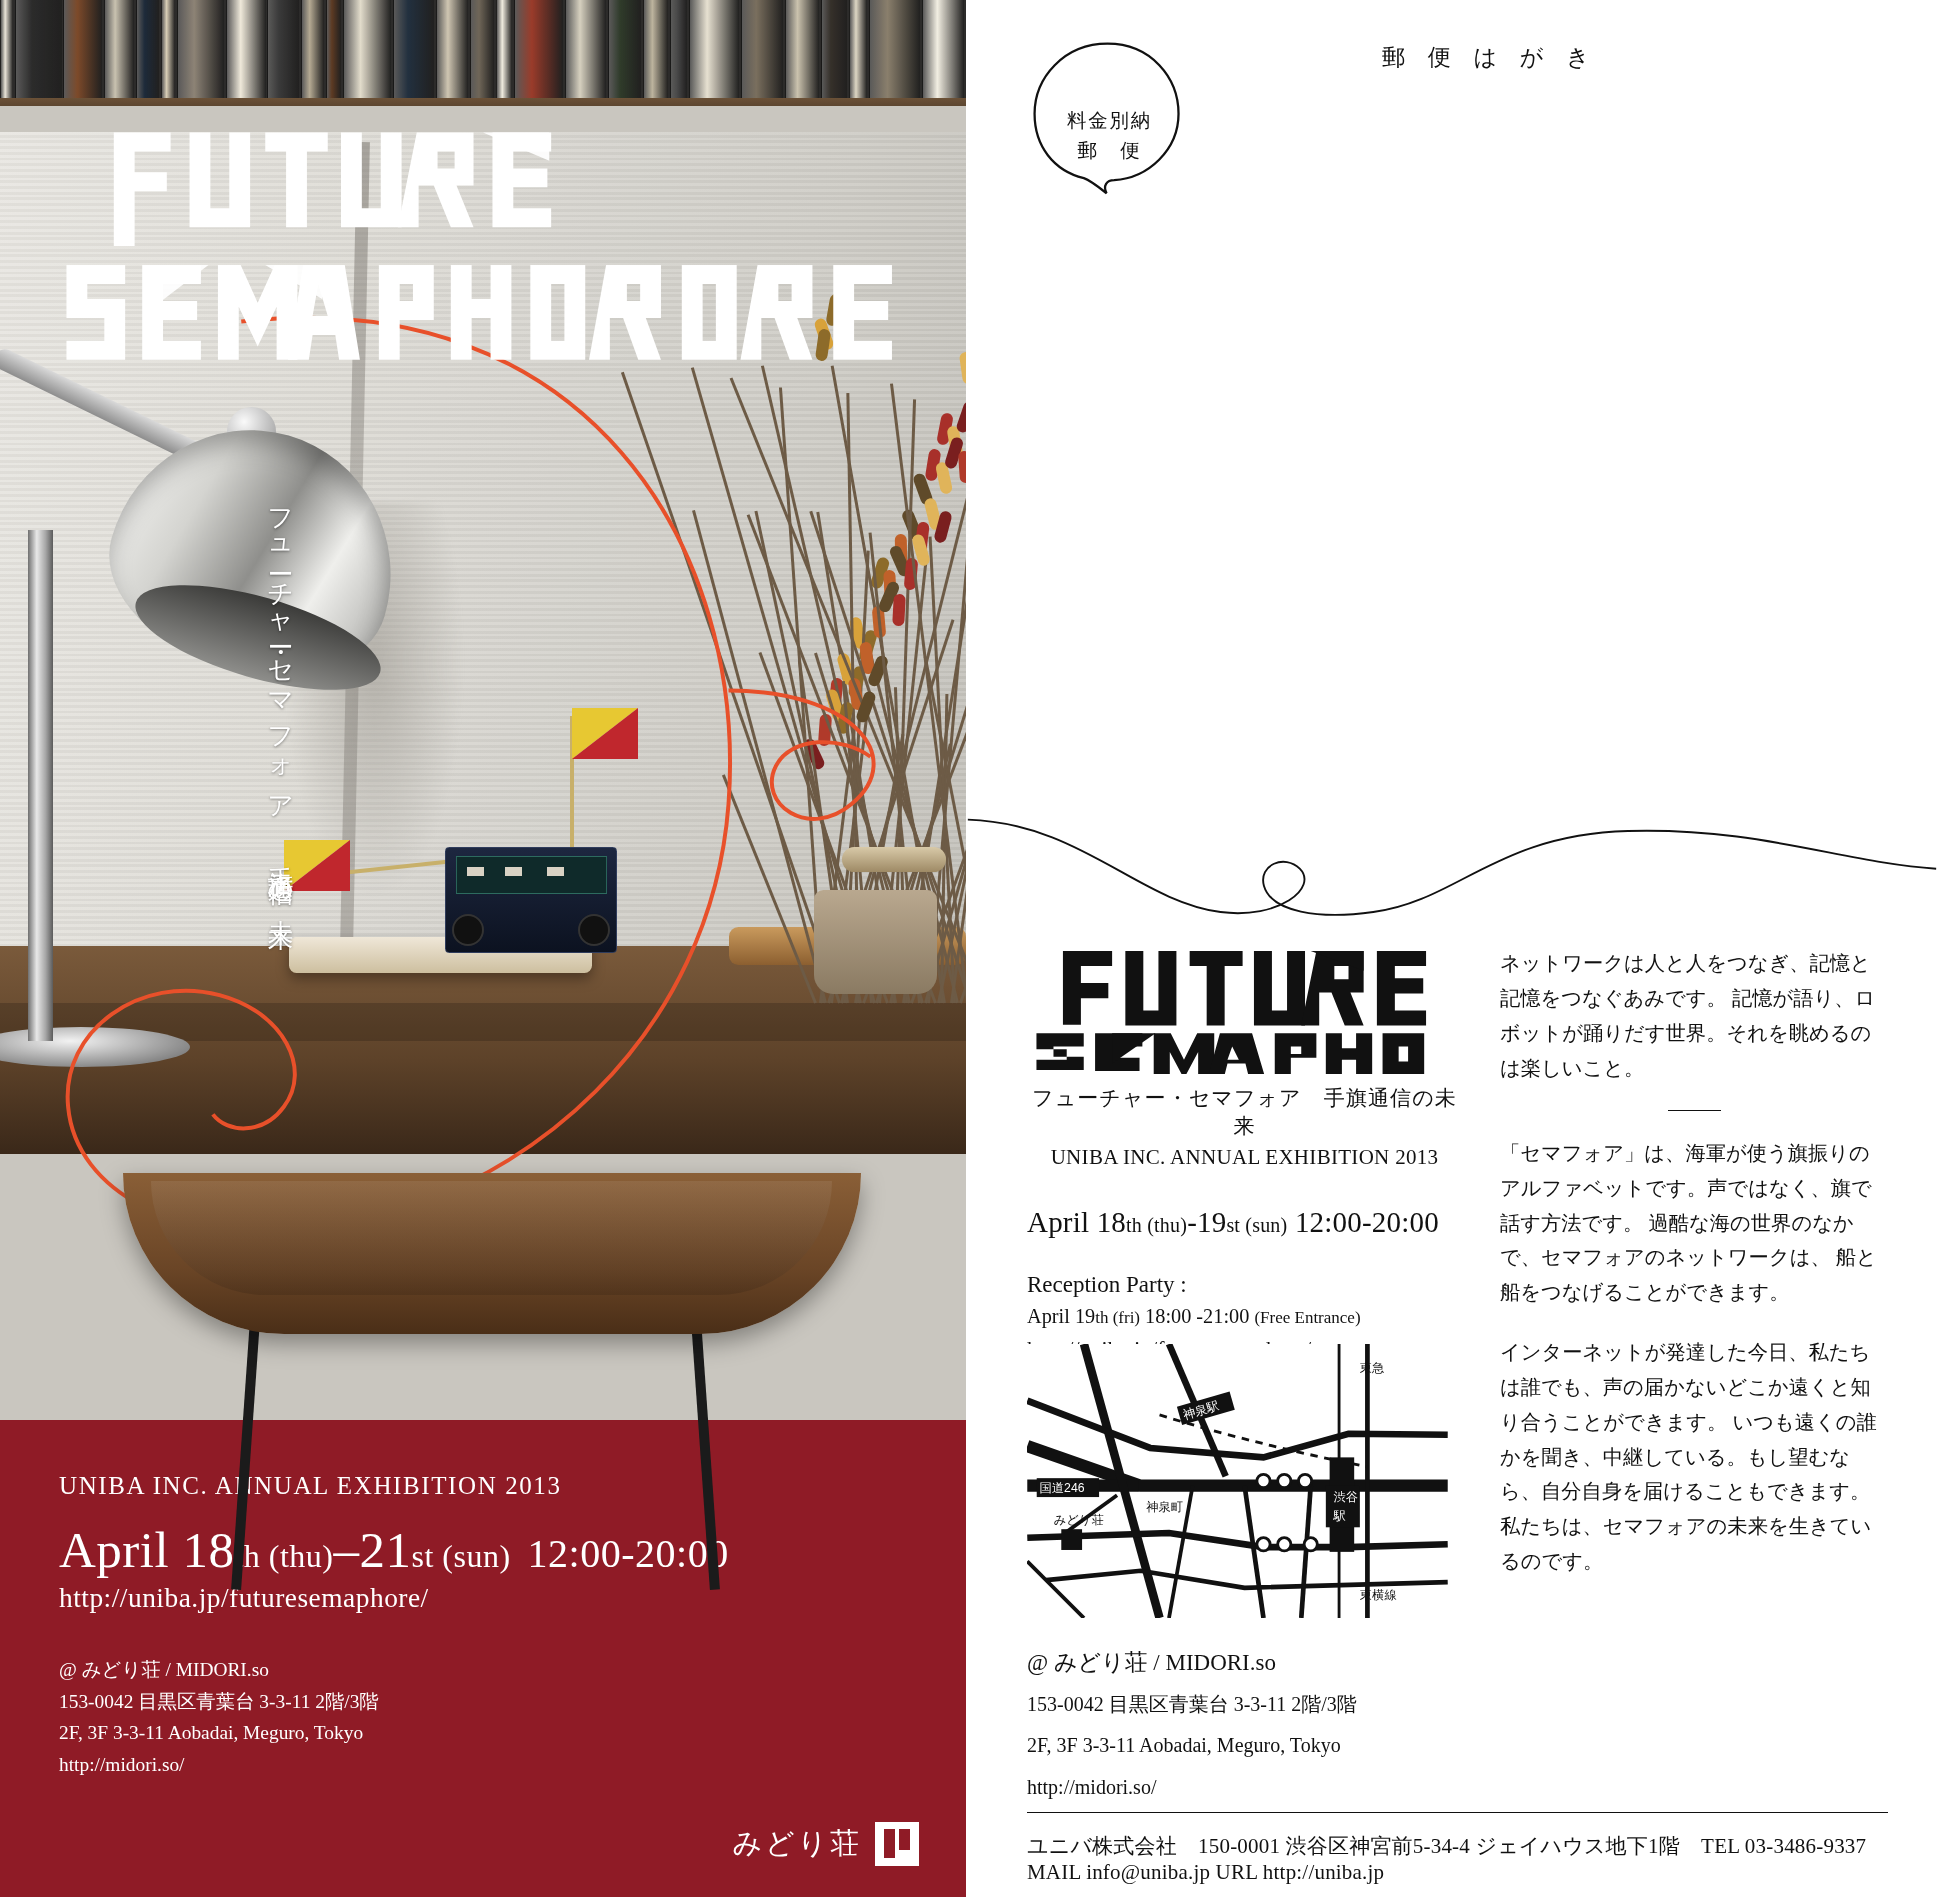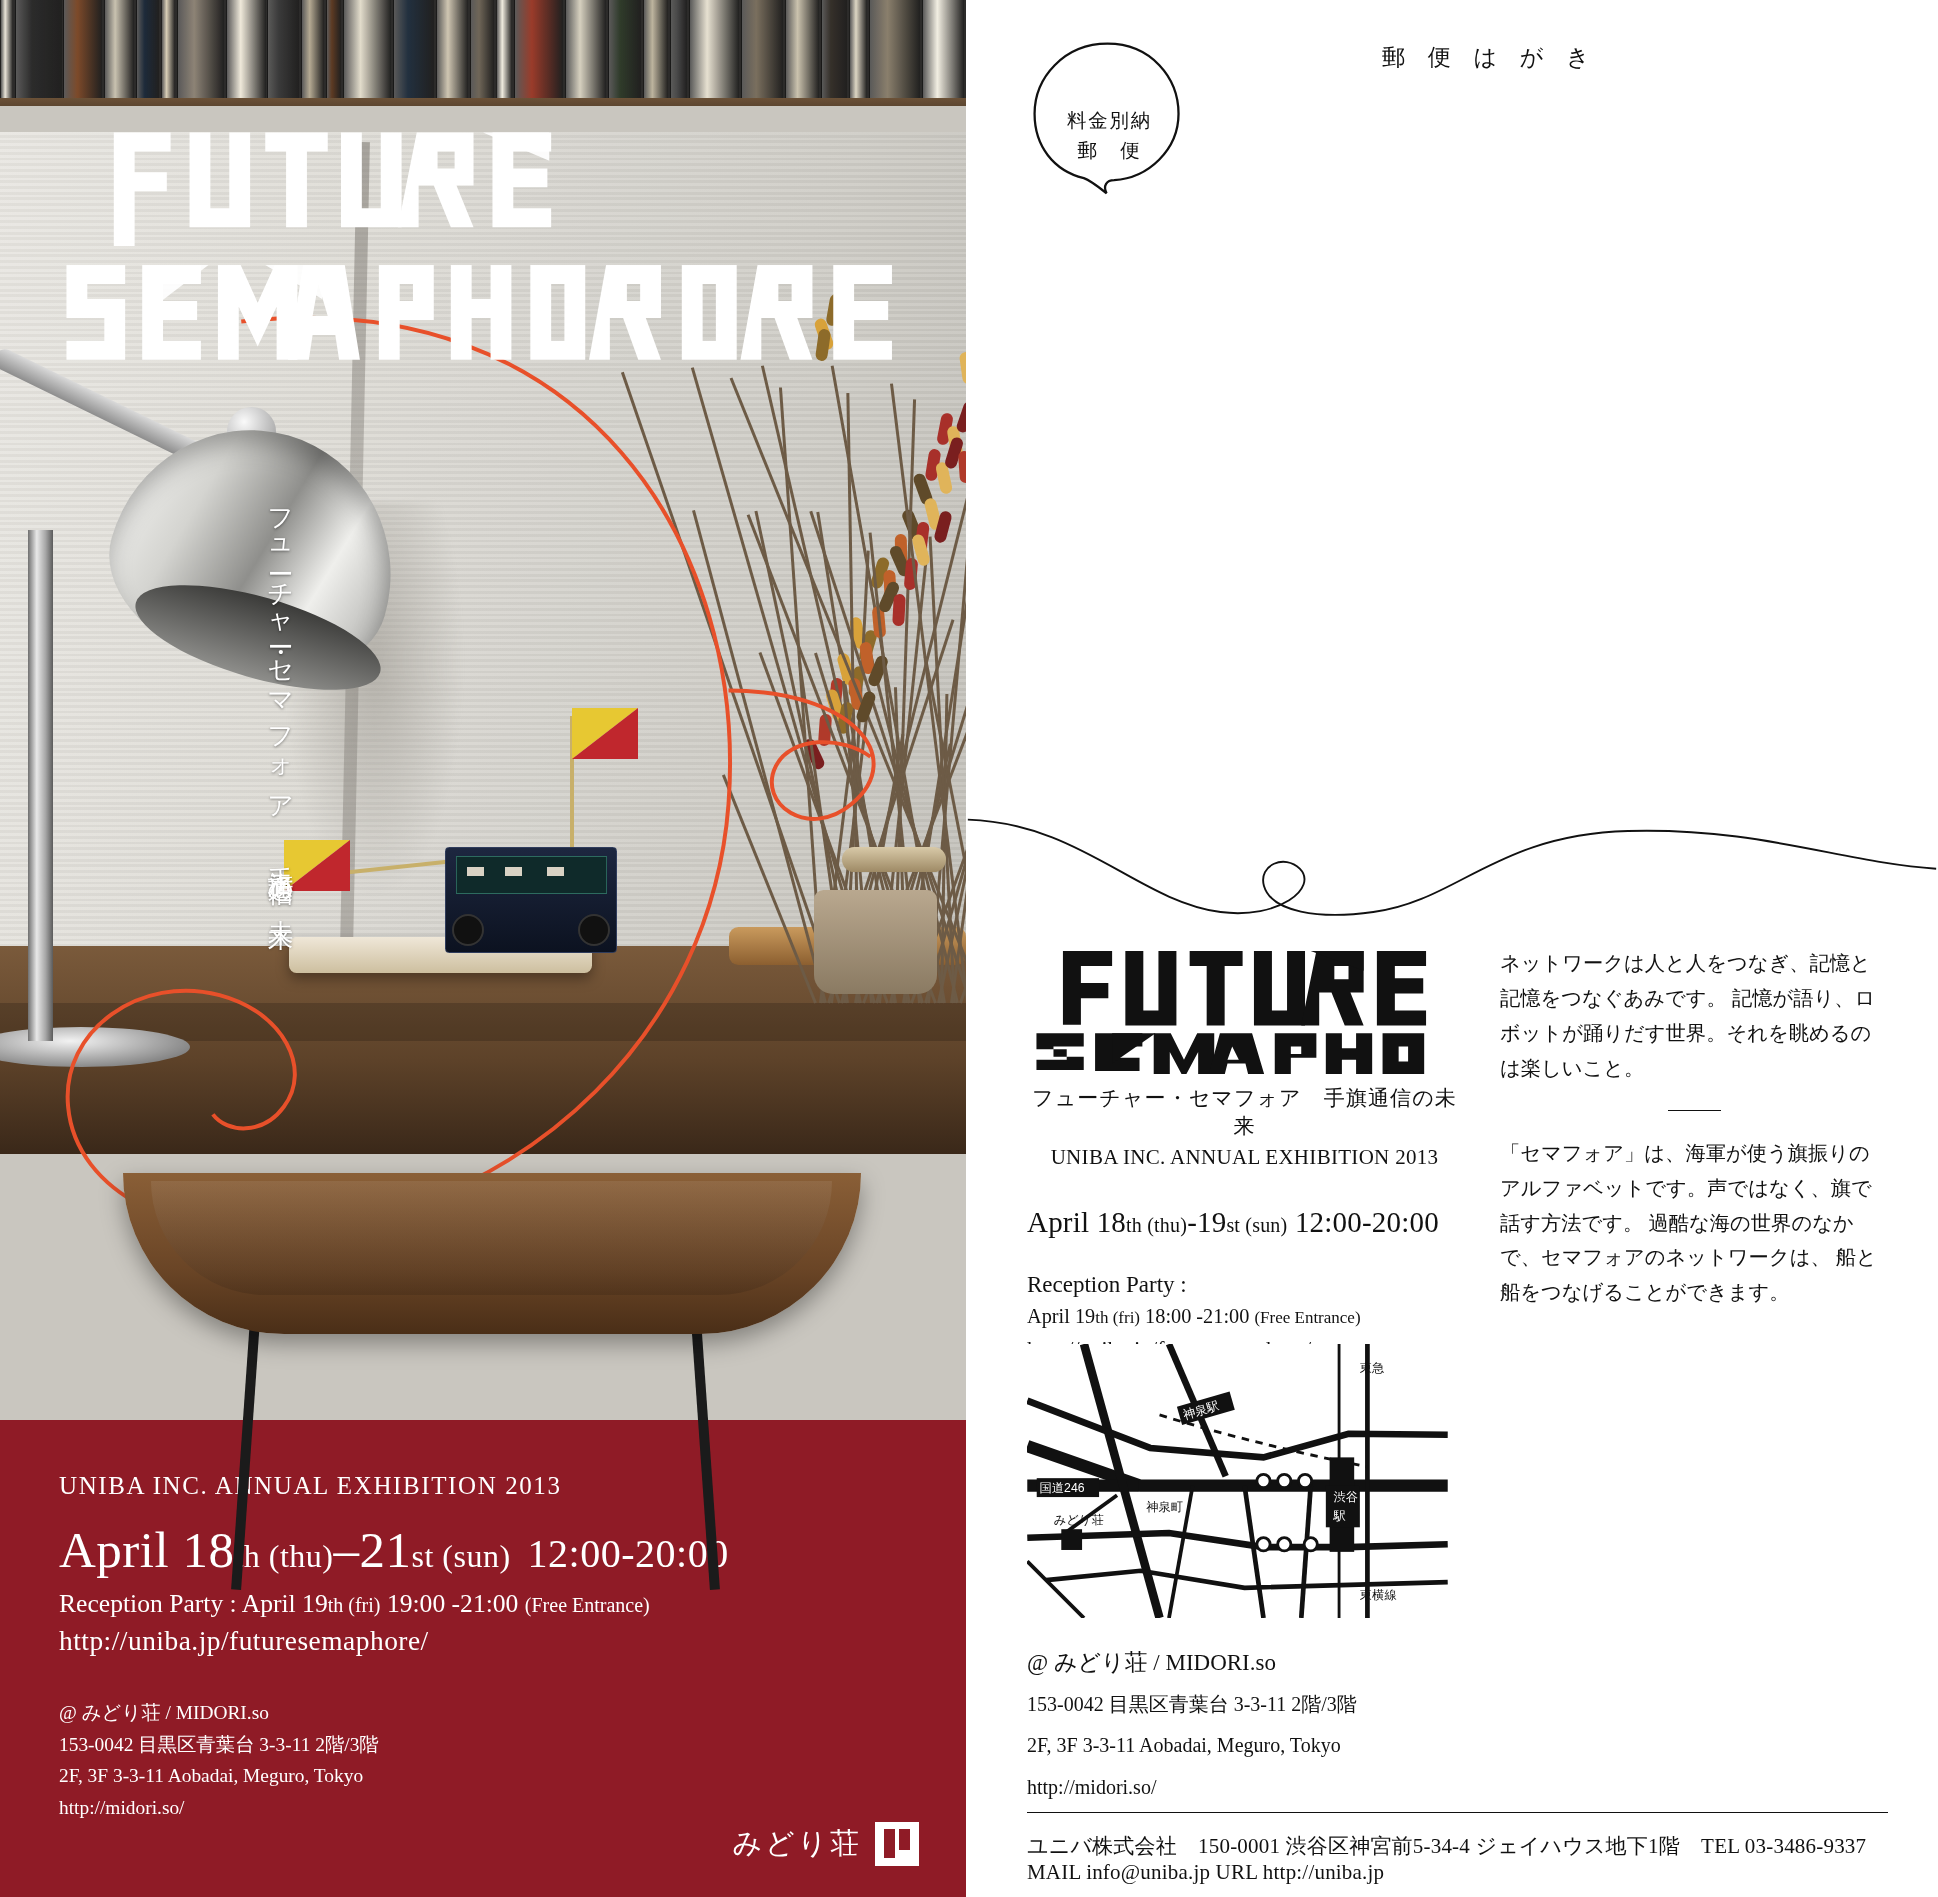--- a/index.html
+++ b/index.html
@@ -344,25 +344,20 @@
     </svg>
 
     <div class="vtext">フューチャー・セマフォア 手旗通信の未来</div>
 
     <div class="band">
       <div class="band-inner">
         <div class="kicker">UNIBA INC. ANNUAL EXHIBITION 2013</div>
         <div class="dates">
           <span>April 18</span><span class="sm">th (thu)</span><span>–21</span><span class="sm">st (sun)</span><span class="time">12:00-20:00</span>
         </div>
-        <div class="party">
-          <span>Reception Party : April 19</span><span class="sm">th (fri)</span>
-          <span>19:00 -21:00</span>
-          <span class="sm">(Free Entrance)</span>
-        </div>
         <div class="url">http://uniba.jp/futuresemaphore/</div>
         <div class="addr">
           <div>@ みどり荘 / MIDORI.so</div>
           <div>153-0042 目黒区青葉台 3-3-11 2階/3階</div>
           <div>2F, 3F 3-3-11 Aobadai, Meguro, Tokyo</div>
           <div>http://midori.so/</div>
         </div>
       </div>
       <div class="logo-wrap">
         <div class="jp">みどり荘</div>
@@ -479,18 +474,21 @@
     <div class="l">2F, 3F 3-3-11 Aobadai, Meguro, Tokyo</div>
     <div class="l">http://midori.so/</div>
   </div>
 
   <div class="body-col">
     <p>ネットワークは人と人をつなぎ、記憶と記憶をつなぐあみです。
 記憶が語り、ロボットが踊りだす世界。それを眺めるのは楽しいこと。</p>
     <div class="hr-dash"></div>
     <p>「セマフォア」は、海軍が使う旗振りのアルファベットです。声ではなく、旗で話す方法です。
 過酷な海の世界のなかで、セマフォアのネットワークは、 船と船をつなげることができます。</p>
+    <p>インターネットが発達した今日、私たちは誰でも、声の届かないどこか遠くと知り合うことができます。
+いつも遠くの誰かを聞き、中継している。もし望むなら、自分自身を届けることもできます。
+私たちは、セマフォアの未来を生きているのです。</p>
   </div>
 
   <div class="foot-rule"></div>
   <div class="foot">ユニバ株式会社　150-0001 渋谷区神宮前5-34-4 ジェイハウス地下1階　TEL 03-3486-9337　MAIL info@uniba.jp  URL http://uniba.jp</div>
 </div>
 
 
 </body></html>

